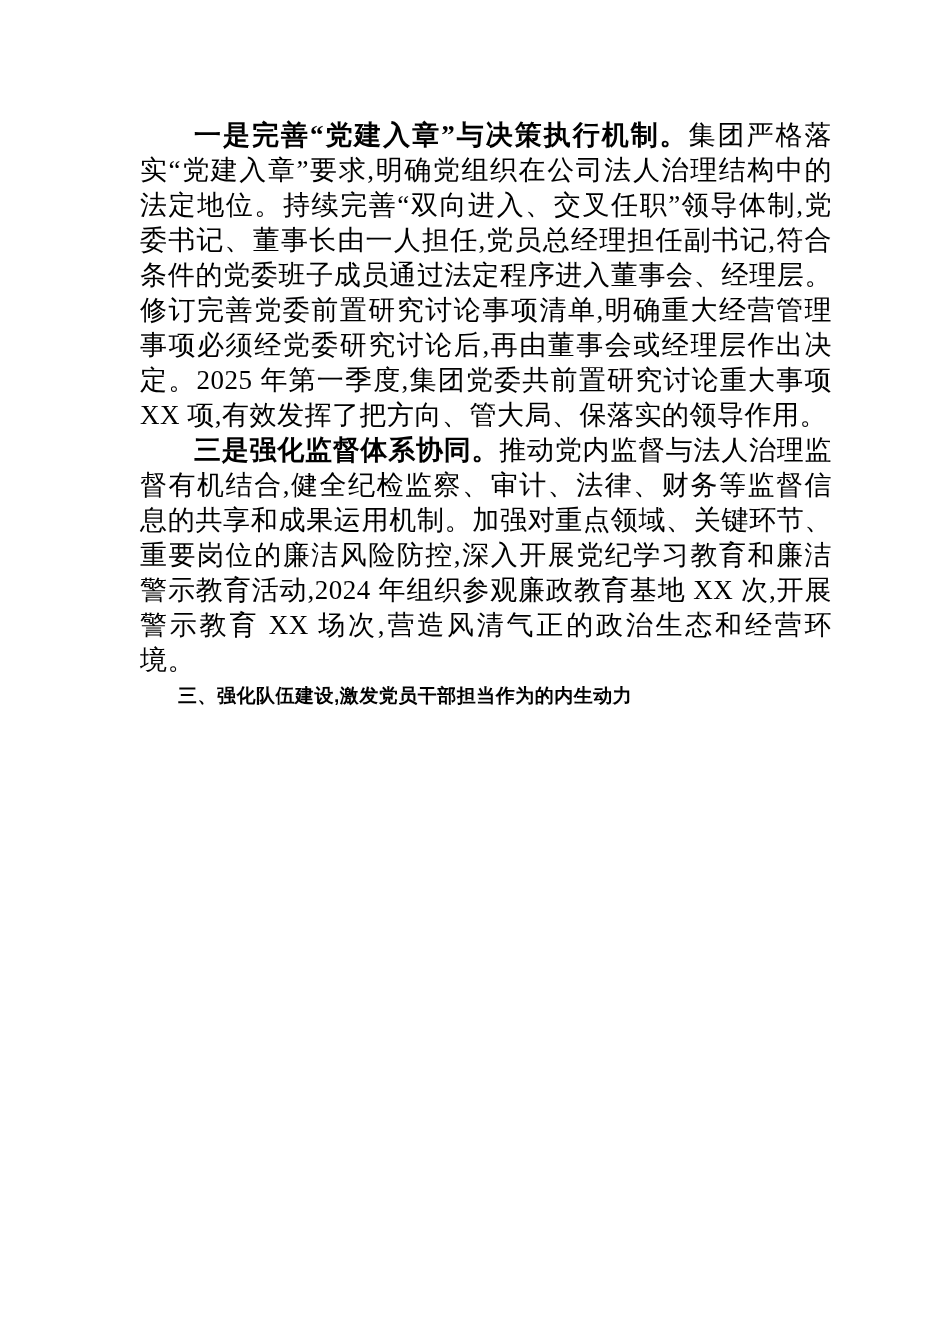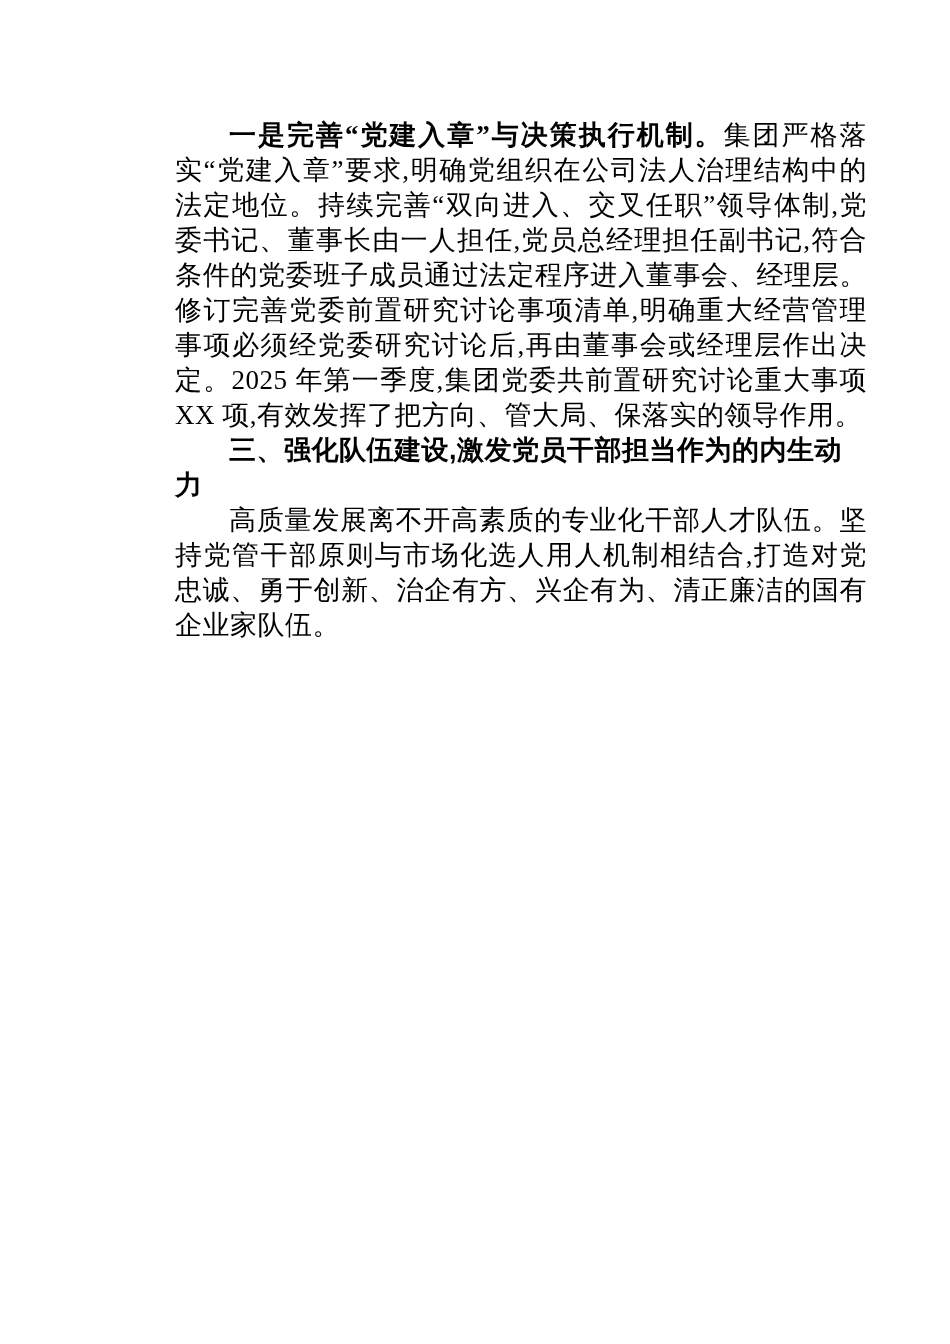--- a/index.html
+++ b/index.html
@@ -19,50 +19,49 @@
     left: 140px;
     top: 118px;
     width: 692px;
     color: #000000;
     font-family: "Liberation Serif", "DejaVu Serif", serif;
     font-size: 27px;
     line-height: 35px;
     text-align: justify;
     text-justify: inter-ideograph;
     letter-spacing: 0.5px;
-    margin-left: 35px;
   }
   .para {
     margin: 0;
     padding: 0;
     text-indent: 2em;
   }
   .lead {
     font-weight: bold;
   }
   .heading {
     margin: 0;
     padding: 0;
     text-indent: 2em;
     font-family: "Liberation Sans", "DejaVu Sans", sans-serif;
     font-weight: bold;
-    font-size: 27px;
+    font-size: 19px;
     line-height: 35px;
     text-align: left;
   }
 </style>
 </head>
 <body>
 
 <div class="page">
   <div class="doc">
 
     <p class="para"><span class="lead">一是完善“党建入章”与决策执行机制。</span><span>集团严格落实“党建入章”要求,明确党组织在公司法人治理结构中的法定地位。持续完善“双向进入、交叉任职”领导体制,党委书记、董事长由一人担任,党员总经理担任副书记,符合条件的党委班子成员通过法定程序进入董事会、经理层。修订完善党委前置研究讨论事项清单,明确重大经营管理事项必须经党委研究讨论后,再由董事会或经理层作出决定。2025 年第一季度,集团党委共前置研究讨论重大事项 XX 项,有效发挥了把方向、管大局、保落实的领导作用。</span></p>
 
 
+    <p class="para"><span class="lead">三是强化监督体系协同。</span><span>推动党内监督与法人治理监督有机结合,健全纪检监察、审计、法律、财务等监督信息的共享和成果运用机制。加强对重点领域、关键环节、重要岗位的廉洁风险防控,深入开展党纪学习教育和廉洁警示教育活动,2024 年组织参观廉政教育基地 XX 次,开展警示教育 XX 场次,营造风清气正的政治生态和经营环境。</span></p>
 
     <p class="heading">三、强化队伍建设,激发党员干部担当作为的内生动力</p>
 
-    <p class="para"><span class="lead"></span><span>高质量发展离不开高素质的专业化干部人才队伍。坚持党管干部原则与市场化选人用人机制相结合,打造对党忠诚、勇于创新、治企有方、兴企有为、清正廉洁的国有企业家队伍。</span></p>
 
 
   </div>
 </div>
 
 </body></html>

